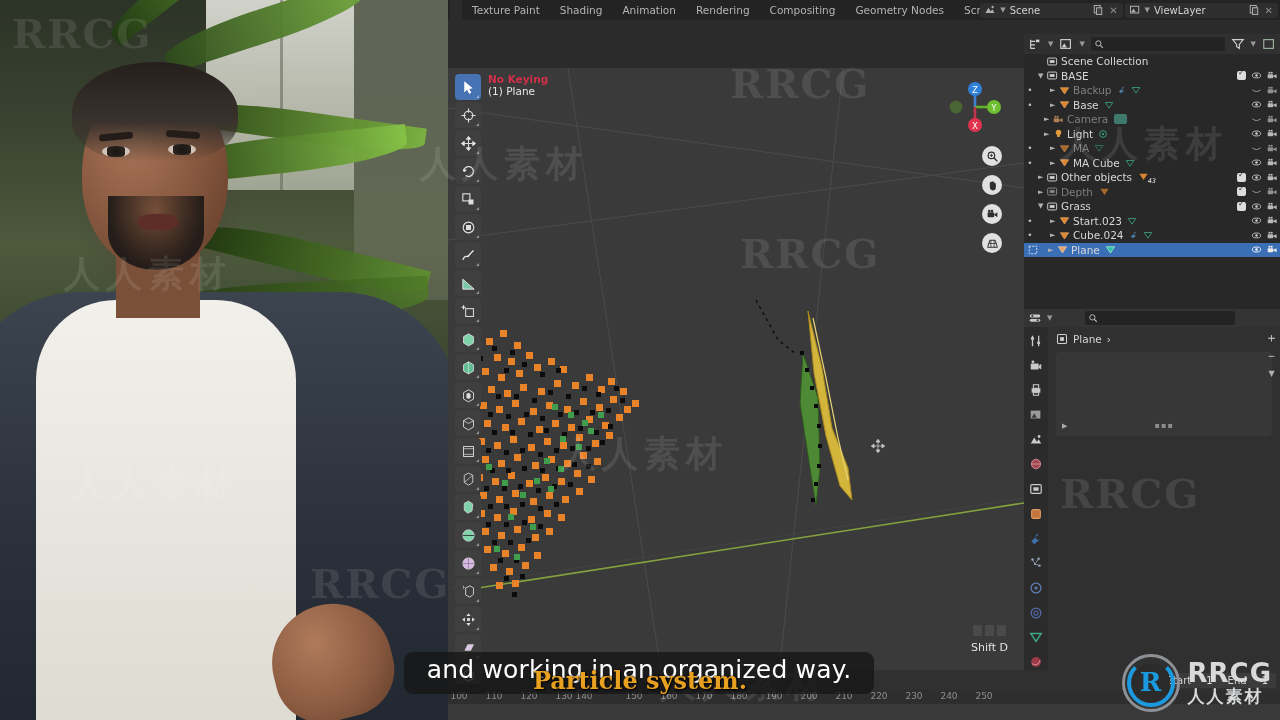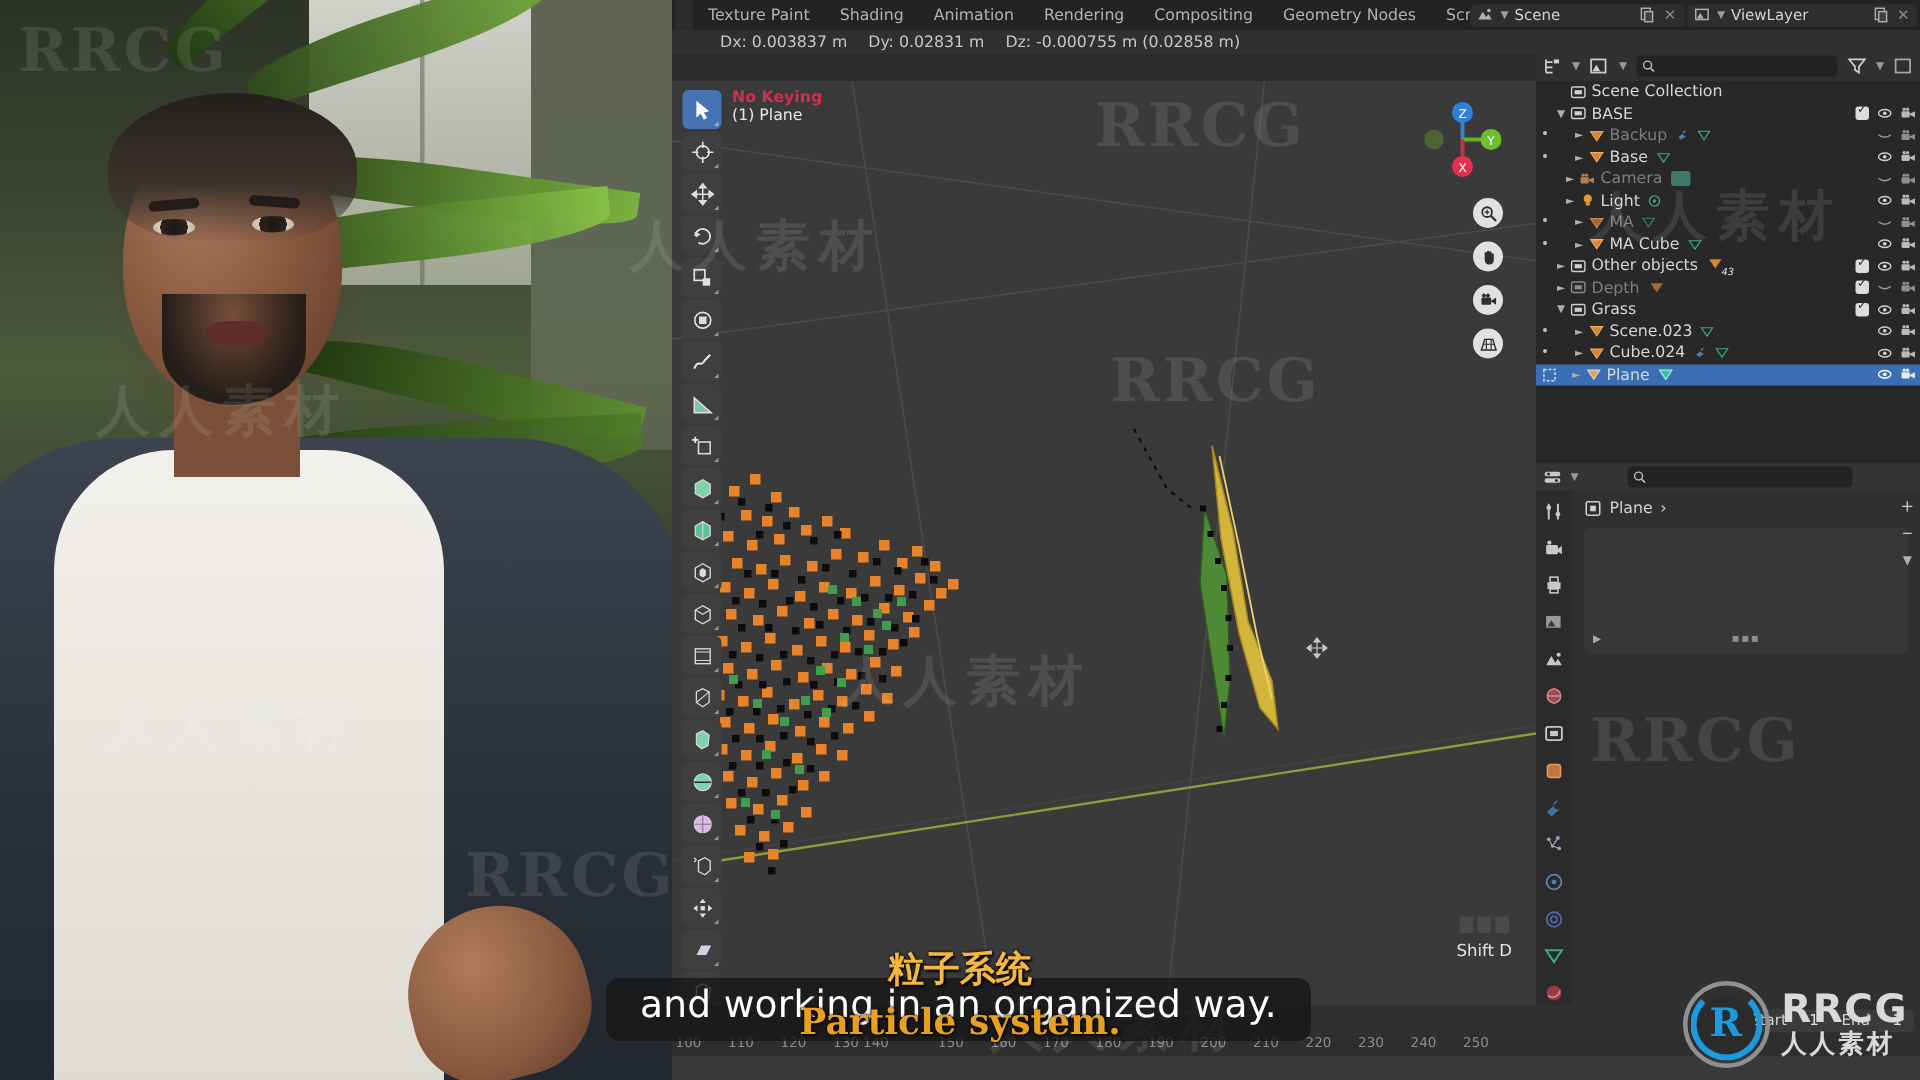--- a/index.html
+++ b/index.html
@@ -112,21 +112,21 @@
   .topbar-right{ position:absolute; right:0; top:0; height:20px; display:flex; align-items:center; gap:2px; padding-right:2px; }
   .fieldpill{ display:flex; align-items:center; height:15px; background:#2e2e2e; border-radius:3px; padding:0 4px; gap:4px; }
   .fieldpill .lbl{ font-size:10px; color:#d2d2d2; }
   .mini-ico{ width:12px; height:12px; opacity:.85; }
   .xbtn{ color:#8c8c8c; font-size:10px; padding:0 1px;}
 
   .statusline{ height:16px; background:#303030; color:#c7c7c7; font-size:10.5px;
                display:flex; align-items:center; padding-left:32px; gap:14px; }
 
   
-  .viewport{ position:absolute; left:0; top:54px; width:576px; height:616px; background:#3a3a3a; overflow:hidden; }
+  .viewport{ position:absolute; left:0; top:68px; width:576px; height:616px; background:#3a3a3a; overflow:hidden; }
 
   .vp-toolbar{ position:absolute; left:7px; top:6px; width:26px;
                display:flex; flex-direction:column; gap:2px; z-index:5; }
   .tbtn{ width:26px; height:26px; border-radius:4px; background:#3f3f3f;
          display:flex; align-items:center; justify-content:center; position:relative; }
   .tbtn.active{ background:#4772b3; }
   .tbtn svg{ width:17px; height:17px; }
   .tbtn:after{ content:""; position:absolute; right:2px; bottom:2px; width:0; height:0;
                border-left:3px solid transparent; border-bottom:3px solid rgba(255,255,255,.45); }
 
@@ -309,25 +309,20 @@
           <span style="width:34px"></span>
           <svg class="mini-ico" viewBox="0 0 16 16">
               <rect x="3" y="2" width="8" height="10" fill="none" stroke="#c4c4c4" stroke-width="1.3"></rect>
               <rect x="6" y="5" width="7" height="9" fill="#444" stroke="#c4c4c4" stroke-width="1.3"></rect>
             </svg>
           <span class="xbtn">✕</span>
         </div>
       </div>
     </div>
 
-    <div class="statusline">
-      <span>Dx: 0.003837 m</span>
-      <span>Dy: 0.02831 m</span>
-      <span>Dz: -0.000755 m (0.02858 m)</span>
-    </div>
 
     <div class="viewport">
 
       <svg class="vp-svg" viewBox="0 0 576 616">
 
         <g stroke="#4e4e4e" stroke-width="1" fill="none" opacity="0.85">
           <path d="M0 40 L576 120"></path>
           <path d="M0 172 L576 95"></path>
           <path d="M120 0 L215 616"></path>
           <path d="M395 0 L330 616"></path>
@@ -1029,21 +1024,21 @@
           </span>
         </div>
 
         <div class="orow" style="padding-left:2px;">
           <span class="dot">•</span>
           <span style="width:16px"></span>
           <span class="tri">►</span>
           <svg width="11" height="11" viewBox="0 0 16 16">
               <path d="M2 4 h12 L8 13 Z" fill="#d9852f" stroke="#f0a967" stroke-width="1"></path>
             </svg>
-          <span class="nm">Scene.023</span>
+          <span class="nm">Start.023</span>
           <svg width="10" height="10" viewBox="0 0 16 16" style="margin-left:5px">
               <path d="M2 4 h12 L8 13 Z" fill="none" stroke="#3aa880" stroke-width="1.3"></path>
             </svg>
           <span class="rt">
             <svg class="eye-ico" viewBox="0 0 16 16">
                 <ellipse cx="8" cy="8" rx="6" ry="3.6" fill="none" stroke="#cfcfcf" stroke-width="1.3"></ellipse>
                 <circle cx="8" cy="8" r="1.8" fill="#cfcfcf"></circle>
               </svg>
             <svg class="cam-ico" viewBox="0 0 16 16">
                 <rect x="1" y="6" width="8" height="6" rx="1" fill="#b9b9b9"></rect>
@@ -1285,21 +1280,20 @@
   <div class="wm wm-cn" style="left:420px; top:140px;">人人素材</div>
   <div class="wm wm-rr" style="left:740px; top:230px;">RRCG</div>
   <div class="wm wm-cn" style="left:1060px;top:120px;">人人素材</div>
   <div class="wm wm-cn" style="left:70px;  top:460px;">人人素材</div>
   <div class="wm wm-rr" style="left:1060px;top:470px;">RRCG</div>
   <div class="wm wm-cn" style="left:560px; top:430px;">人人素材</div>
   <div class="wm wm-rr" style="left:310px; top:560px;">RRCG</div>
   <div class="wm wm-cn" style="left:660px; top:660px;">人人素材</div>
 
   <div class="subbar"></div>
-  <div class="sub-cn">粒子系统</div>
   <div class="sub-en">and working in an organized way.</div>
   <div class="sub-cn2">Particle system.</div>
 
   <div class="logo">
     <div class="logo-mark"></div>
     <div class="logo-text">
       <div class="a">RRCG</div>
       <div class="b">人人素材</div>
     </div>
   </div>

